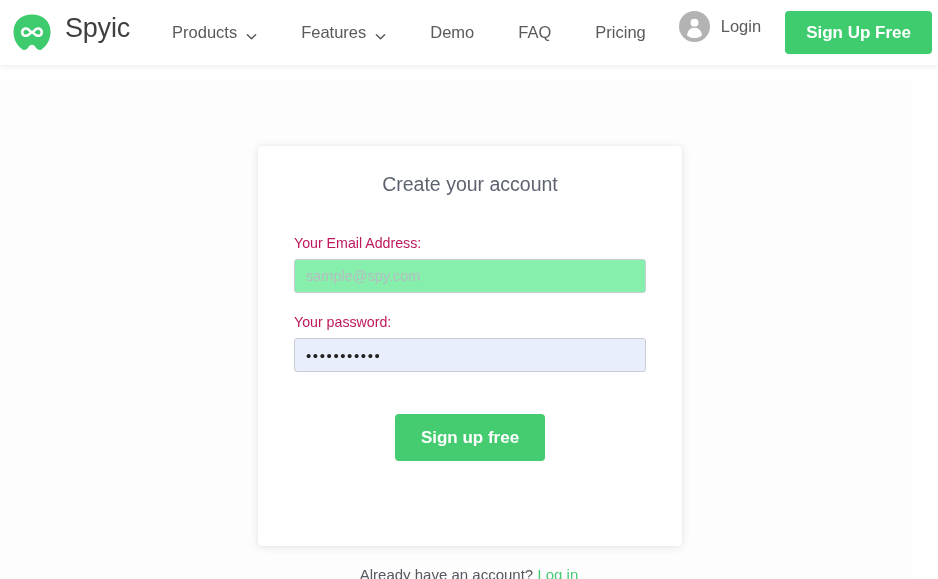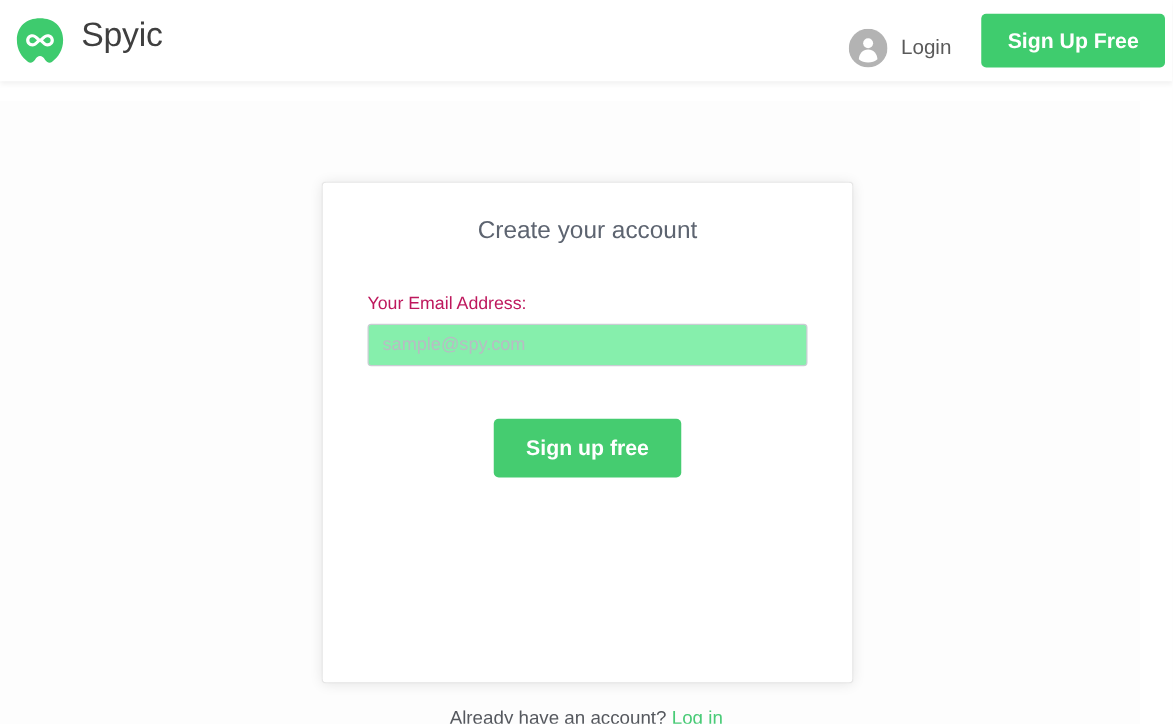--- a/index.html
+++ b/index.html
@@ -70,21 +70,21 @@
 
   .chev {
     width: 11px;
     height: 11px;
     margin-left: 9px;
     display: inline-block;
   }
 
   .header-right {
     display: flex;
-    align-items: flex-end;
+    align-items: flex-start;
     margin-left: auto;
     margin-right: 6px;
   }
 
   .login-link {
     display: flex;
     align-items: center;
     text-decoration: none;
     color: #5a5a5a;
     font-size: 16.5px;
@@ -233,20 +233,53 @@
   <a class="brand" href="#">
     <span>
       <svg class="brand-logo" viewBox="0 0 40 40">
         <path d="M20 1.5 C31 1.5 38.5 8 38.5 19 C38.5 27 34.5 33 29.5 36.5 C27.5 38 25 36.5 24 34.8 C22.8 32.8 21.6 31.8 20 31.8 C18.4 31.8 17.2 32.8 16 34.8 C15 36.5 12.5 38 10.5 36.5 C5.5 33 1.5 27 1.5 19 C1.5 8 9 1.5 20 1.5 Z" fill="#3ecb6e"></path>
         <path d="M13.9 14.3 C11.0 14.3 8.9 16.5 8.9 19.2 C8.9 21.9 11.0 24.1 13.9 24.1 C15.6 24.1 16.9 23.2 18.0 22.2 L20.0 20.4 L22.0 22.2 C23.1 23.2 24.4 24.1 26.1 24.1 C29.0 24.1 31.1 21.9 31.1 19.2 C31.1 16.5 29.0 14.3 26.1 14.3 C24.4 14.3 23.1 15.2 22.0 16.2 L20.0 18.0 L18.0 16.2 C16.9 15.2 15.6 14.3 13.9 14.3 Z M13.9 16.8 C14.8 16.8 15.5 17.3 16.2 17.9 L17.6 19.2 L16.2 20.5 C15.5 21.1 14.8 21.6 13.9 21.6 C12.5 21.6 11.5 20.6 11.5 19.2 C11.5 17.8 12.5 16.8 13.9 16.8 Z M26.1 16.8 C27.5 16.8 28.5 17.8 28.5 19.2 C28.5 20.6 27.5 21.6 26.1 21.6 C25.2 21.6 24.5 21.1 23.8 20.5 L22.4 19.2 L23.8 17.9 C24.5 17.3 25.2 16.8 26.1 16.8 Z" fill="#ffffff"></path>
       </svg>
     </span>
     <span class="brand-name">Spyic</span>
   </a>
 
+  <nav class="main-nav">
+
+    <a class="nav-item" href="#">
+      <span>Products</span>
+      <span class="chev">
+        <svg viewBox="0 0 12 12" width="11" height="11">
+            <path d="M1.5 4 L6 8.5 L10.5 4" stroke="#5a5a5a" stroke-width="1.6" fill="none" stroke-linecap="round" stroke-linejoin="round"></path>
+          </svg>
+      </span>
+    </a>
+
+    <a class="nav-item" href="#">
+      <span>Features</span>
+      <span class="chev">
+        <svg viewBox="0 0 12 12" width="11" height="11">
+            <path d="M1.5 4 L6 8.5 L10.5 4" stroke="#5a5a5a" stroke-width="1.6" fill="none" stroke-linecap="round" stroke-linejoin="round"></path>
+          </svg>
+      </span>
+    </a>
+
+    <a class="nav-item" href="#">
+      <span>Demo</span>
+    </a>
+
+    <a class="nav-item" href="#">
+      <span>FAQ</span>
+    </a>
+
+    <a class="nav-item" href="#">
+      <span>Pricing</span>
+    </a>
+
+  </nav>
 
   <div class="header-right">
 
     <a class="login-link" href="#">
       <span>
         <svg class="avatar-icon" viewBox="0 0 32 32">
           <circle cx="16" cy="16" r="16" fill="#b3b3b3"></circle>
           <circle cx="16" cy="12" r="4.1" fill="#ffffff"></circle>
           <path d="M16 17.2 C11.6 17.2 8.6 20.6 8.3 25.2 C10.4 26.9 13.1 27.9 16 27.9 C18.9 27.9 21.6 26.9 23.7 25.2 C23.4 20.6 20.4 17.2 16 17.2 Z" fill="#ffffff"></path>
         </svg>
@@ -265,20 +298,24 @@
 
     <h1 class="card-title">Create your account</h1>
 
     <div class="form-area">
 
       <div>
         <label class="field-label">Your Email Address:</label>
         <input class="text-input" type="email" placeholder="sample@spy.com" style="">
       </div>
 
+      <div class="field-group-password">
+        <label class="field-label">Your password:</label>
+        <input class="text-input password-input" type="text" value="•••••••••••" style="">
+      </div>
 
       <div class="submit-row">
         <button class="submit-btn">Sign up free</button>
       </div>
 
 
     </div>
   </section>
 
   <p class="below-card">

